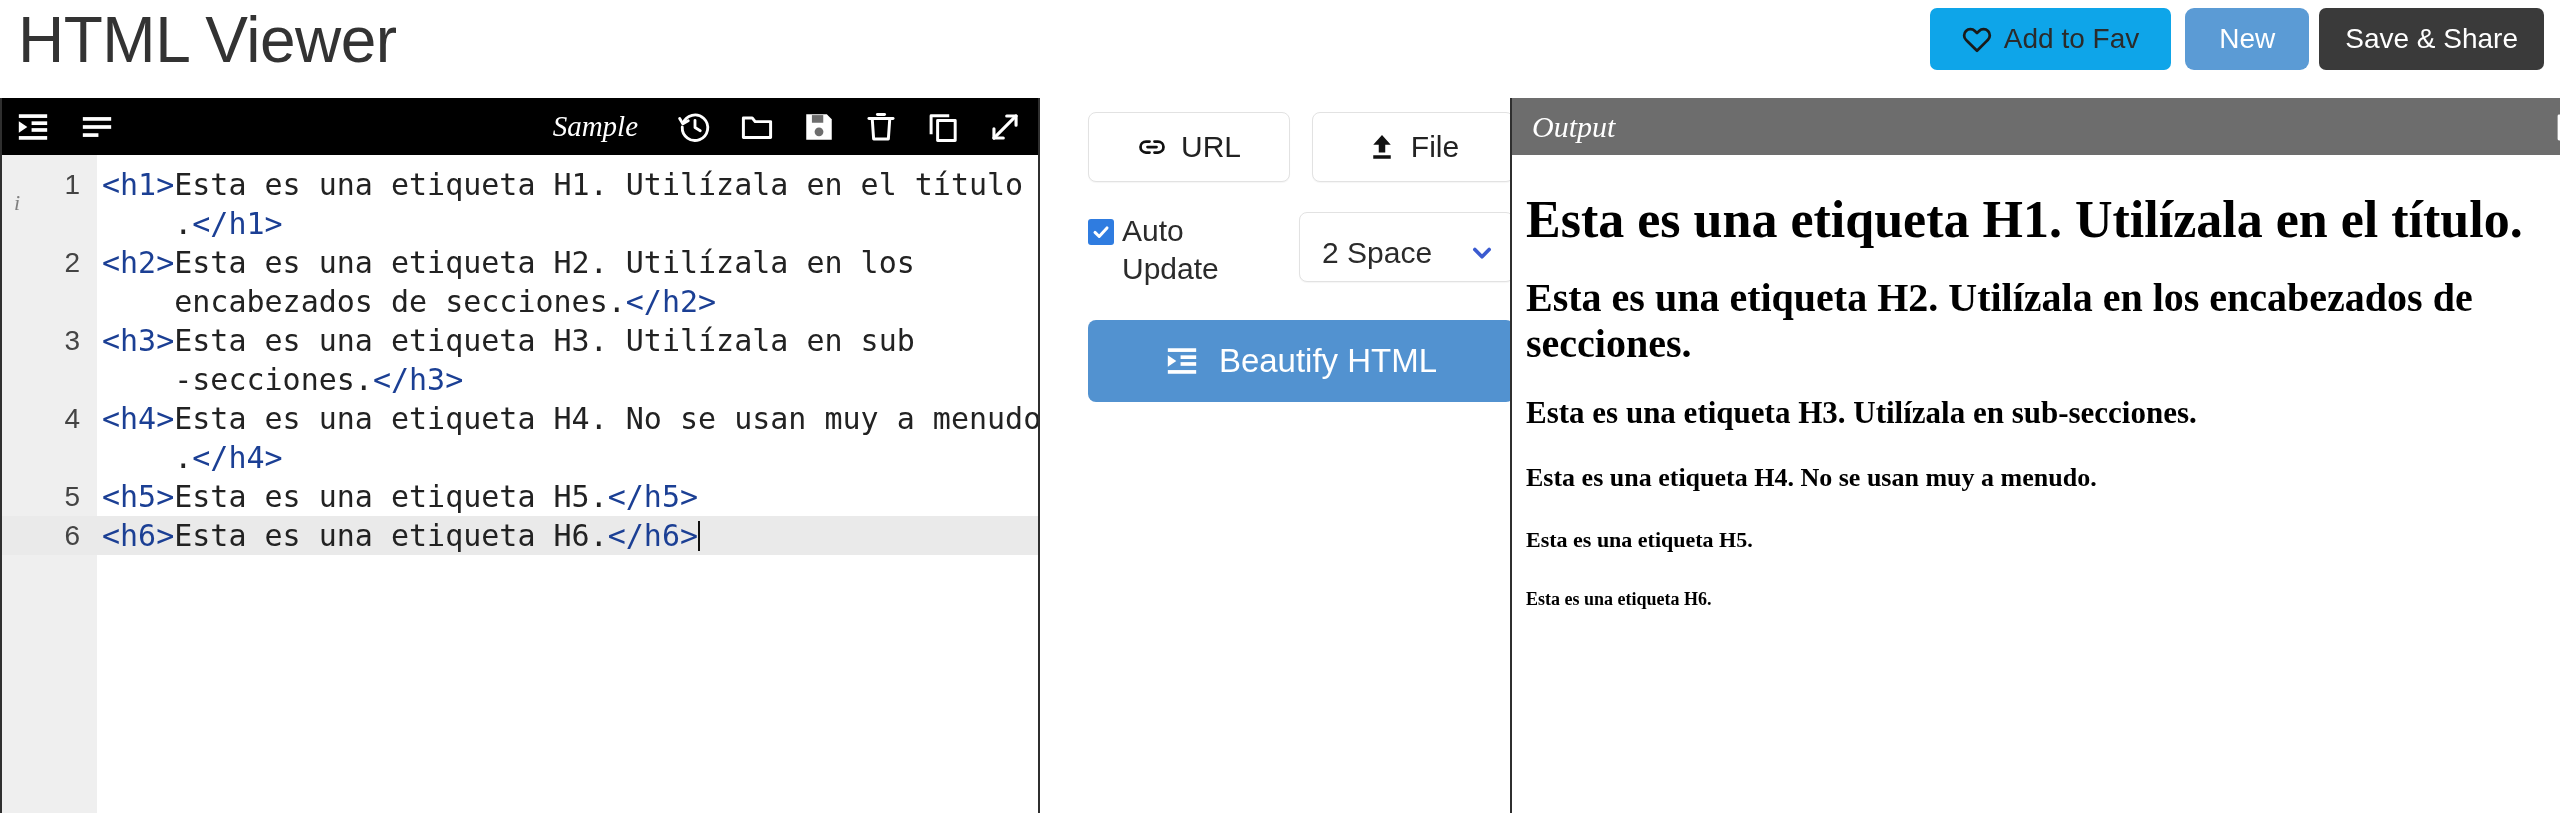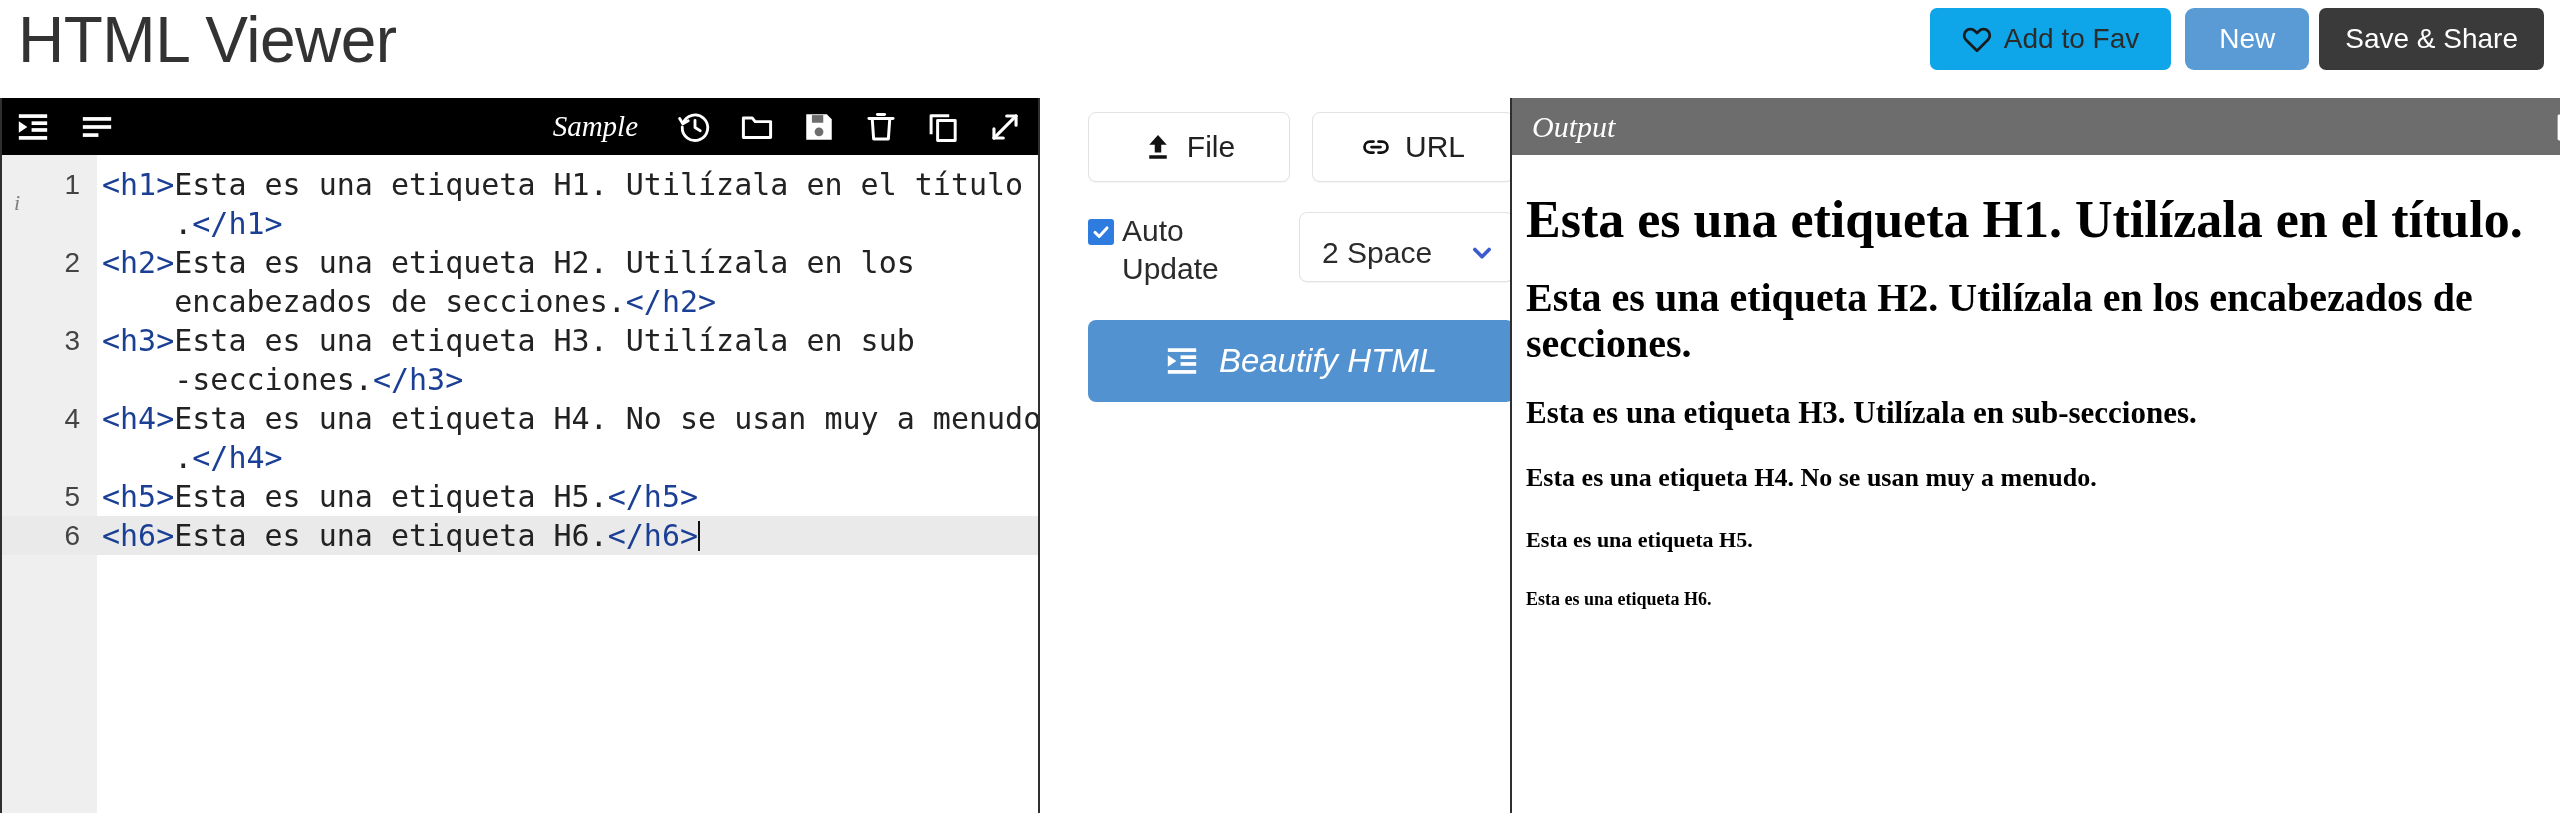--- a/index.html
+++ b/index.html
@@ -241,21 +241,20 @@
     background: #5292d0;
     border: none;
     border-radius: 8px;
     display: flex;
     align-items: center;
     justify-content: center;
     gap: 20px;
     color: #ffffff;
     font-size: 33px;
     cursor: pointer;
-    font-style: italic;
   }
   .beautify-btn .ctl-ic { width: 34px; height: 34px; }
 
   
   .output-panel {
     position: absolute;
     left: 1510px; top: 0px;
     width: 1100px; height: 715px;
     background: #5eead4;
     border-left: 2px solid #2f2f2f;
@@ -398,36 +397,36 @@
       <div class="gutter"></div>
       <div class="code-lines" id="code-lines"><div class="code-line"><span class="ln">1</span><span class="ln-info">i</span><span class="code-text"><span class="tag">&lt;h1&gt;</span><span>Esta es una etiqueta H1. Utilízala en el título</span><span class="cont"><span>.</span><span class="tag">&lt;/h1&gt;</span></span></span></div><div class="code-line"><span class="ln">2</span><span class="code-text"><span class="tag">&lt;h2&gt;</span><span>Esta es una etiqueta H2. Utilízala en los</span><span class="cont"><span>encabezados de secciones.</span><span class="tag">&lt;/h2&gt;</span></span></span></div><div class="code-line"><span class="ln">3</span><span class="code-text"><span class="tag">&lt;h3&gt;</span><span>Esta es una etiqueta H3. Utilízala en sub</span><span class="cont"><span>-secciones.</span><span class="tag">&lt;/h3&gt;</span></span></span></div><div class="code-line"><span class="ln">4</span><span class="code-text"><span class="tag">&lt;h4&gt;</span><span>Esta es una etiqueta H4. No se usan muy a menudo</span><span class="cont"><span>.</span><span class="tag">&lt;/h4&gt;</span></span></span></div><div class="code-line"><span class="ln">5</span><span class="code-text"><span class="tag">&lt;h5&gt;</span><span>Esta es una etiqueta H5.</span><span class="tag">&lt;/h5&gt;</span></span></div><div class="code-line active"><span class="ln">6</span><span class="code-text"><span class="tag">&lt;h6&gt;</span><span>Esta es una etiqueta H6.</span><span class="tag">&lt;/h6&gt;</span><span class="caret"></span></span></div></div>
     </div>
   </div>
 
   <div class="controls-panel">
 
     <div class="ctl-row-1">
       <div class="ctl-btn">
         <span>
-          <svg class="ctl-ic" viewBox="0 0 24 24" fill="#111111">
-            <path d="M12 2.4 L19 10.2 H14.6 V16.4 H9.4 V10.2 H5 Z"></path>
-            <rect x="5" y="18.6" width="14" height="2.8"></rect>
-          </svg>
-        </span>
-        <span>File</span>
-      </div>
-      <div class="ctl-btn">
-        <span>
           <svg class="ctl-ic" viewBox="0 0 24 24" fill="none" stroke="#111111" stroke-width="2.2" stroke-linecap="round">
             <path d="M10 7.6H7.2a4.4 4.4 0 0 0 0 8.8H10"></path>
             <path d="M14 7.6h2.8a4.4 4.4 0 0 1 0 8.8H14"></path>
             <line x1="8.4" y1="12" x2="15.6" y2="12"></line>
           </svg>
         </span>
         <span>URL</span>
+      </div>
+      <div class="ctl-btn">
+        <span>
+          <svg class="ctl-ic" viewBox="0 0 24 24" fill="#111111">
+            <path d="M12 2.4 L19 10.2 H14.6 V16.4 H9.4 V10.2 H5 Z"></path>
+            <rect x="5" y="18.6" width="14" height="2.8"></rect>
+          </svg>
+        </span>
+        <span>File</span>
       </div>
     </div>
 
     <div class="ctl-row-2">
       <label class="auto-update">
         <span class="chk">
           <svg viewBox="0 0 24 24" fill="none" stroke="#ffffff" stroke-width="4" stroke-linecap="round" stroke-linejoin="round">
             <polyline points="4,12.6 9.6,18 20,6.6"></polyline>
           </svg>
         </span>

